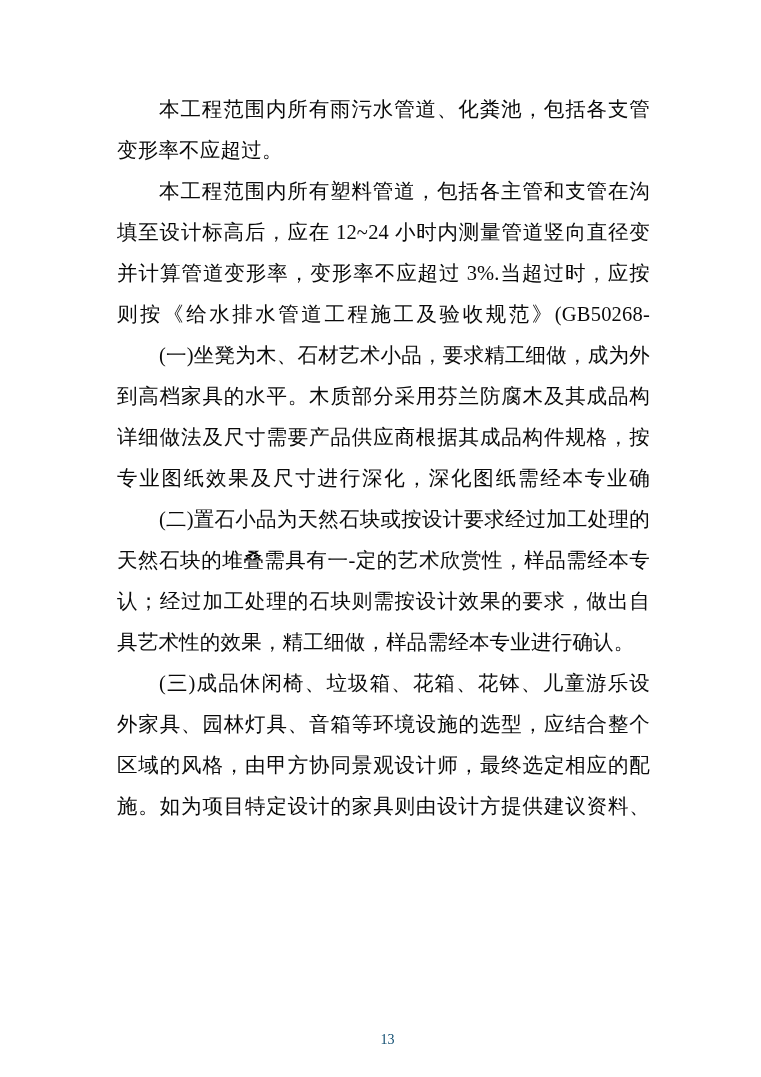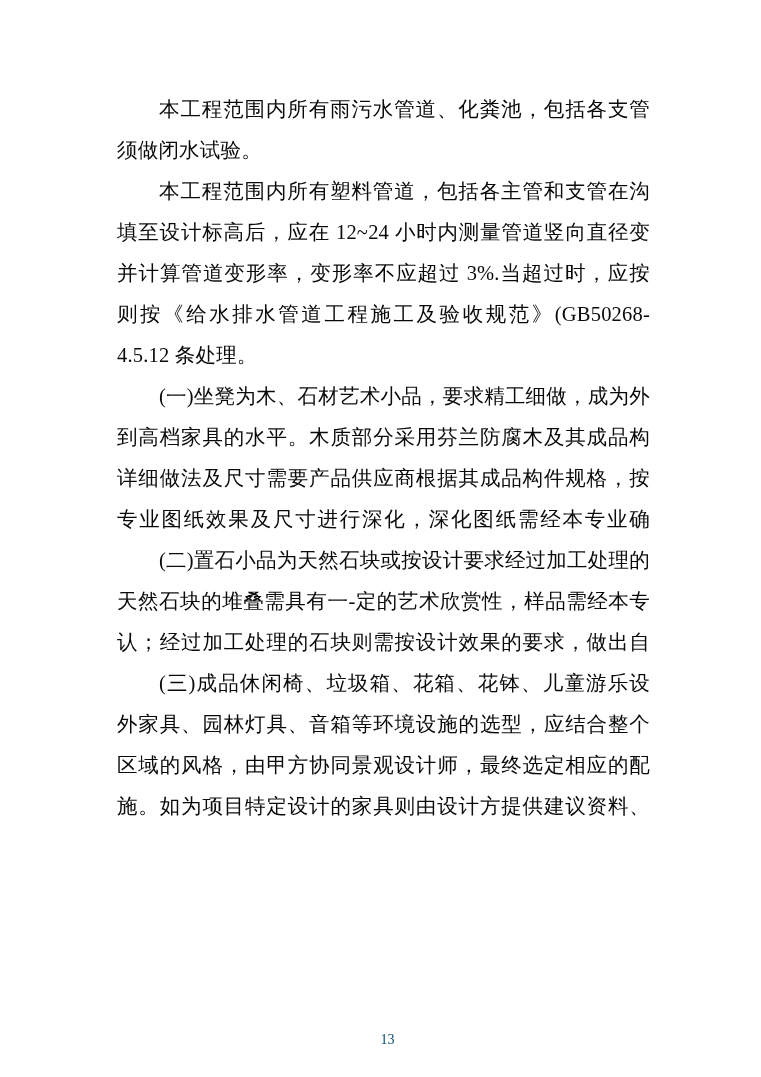--- a/index.html
+++ b/index.html
@@ -46,32 +46,32 @@
     line-height: 18px;
     color: #0c4a6e;
   }
 </style>
 </head>
 <body>
 
 <div class="page">
   <div class="body-text">
     <div class="line indent fill">本工程范围内所有雨污水管道、化粪池，包括各支管都必</div>
-    <div class="line">须做闭水试验。</div>
+    <div class="line">变形率不应超过。</div>
     <div class="line indent fill">本工程范围内所有塑料管道，包括各主管和支管在沟槽回</div>
     <div class="line fill">填至设计标高后，应在 12~24 小时内测量管道竖向直径变形量，</div>
     <div class="line fill">并计算管道变形率，变形率不应超过 3%.当超过时，应按若超过，</div>
     <div class="line fill">则按《给水排水管道工程施工及验收规范》(GB50268-2008)中第</div>
-    <div class="line">4.5.12 条处理。</div>
     <div class="line indent fill">(一)坐凳为木、石材艺术小品，要求精工细做，成为外观达</div>
     <div class="line fill">到高档家具的水平。木质部分采用芬兰防腐木及其成品构件，</div>
     <div class="line fill">详细做法及尺寸需要产品供应商根据其成品构件规格，按照本</div>
     <div class="line fill">专业图纸效果及尺寸进行深化，深化图纸需经本专业确认。</div>
     <div class="line indent fill">(二)置石小品为天然石块或按设计要求经过加工处理的石块，</div>
     <div class="line fill">天然石块的堆叠需具有一-定的艺术欣赏性，样品需经本专业确</div>
     <div class="line fill">认；经过加工处理的石块则需按设计效果的要求，做出自然且</div>
+    <div class="line">具艺术性的效果，精工细做，样品需经本专业进行确认。</div>
     <div class="line indent fill">(三)成品休闲椅、垃圾箱、花箱、花钵、儿童游乐设施、室</div>
     <div class="line fill">外家具、园林灯具、音箱等环境设施的选型，应结合整个景观</div>
     <div class="line fill">区域的风格，由甲方协同景观设计师，最终选定相应的配套设</div>
     <div class="line fill">施。如为项目特定设计的家具则由设计方提供建议资料、大样</div>
   </div>
   <div class="page-number">13</div>
 </div>
 
 </body></html>

